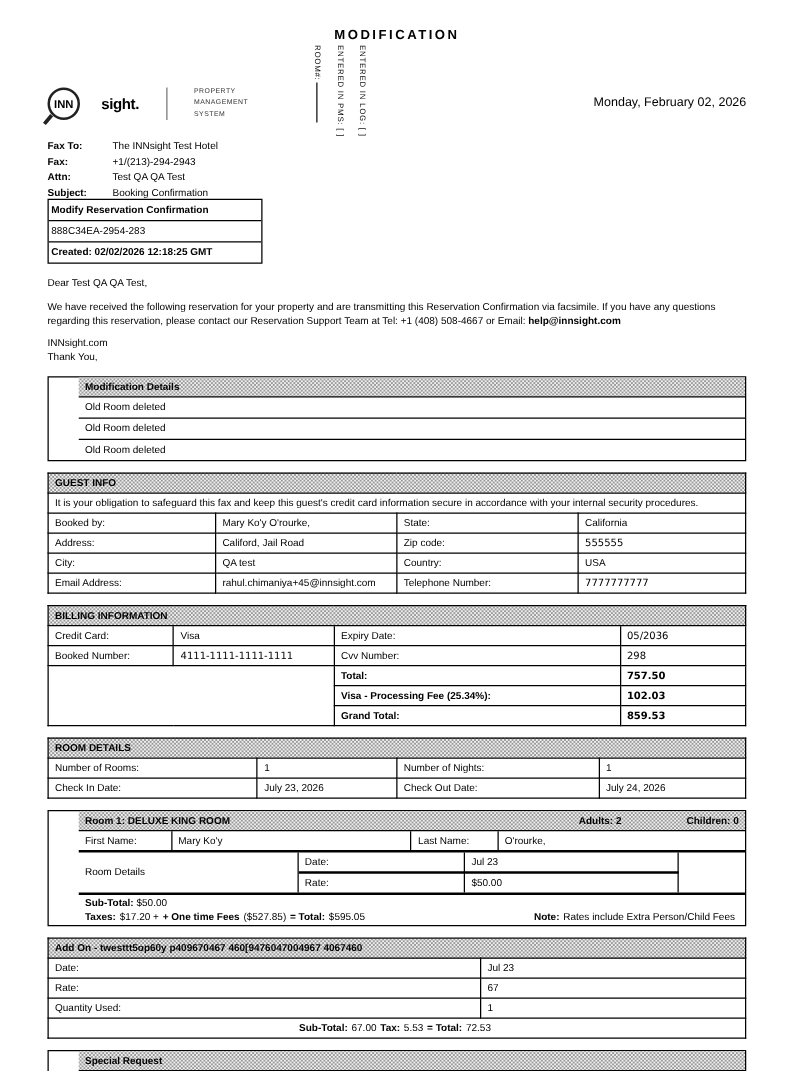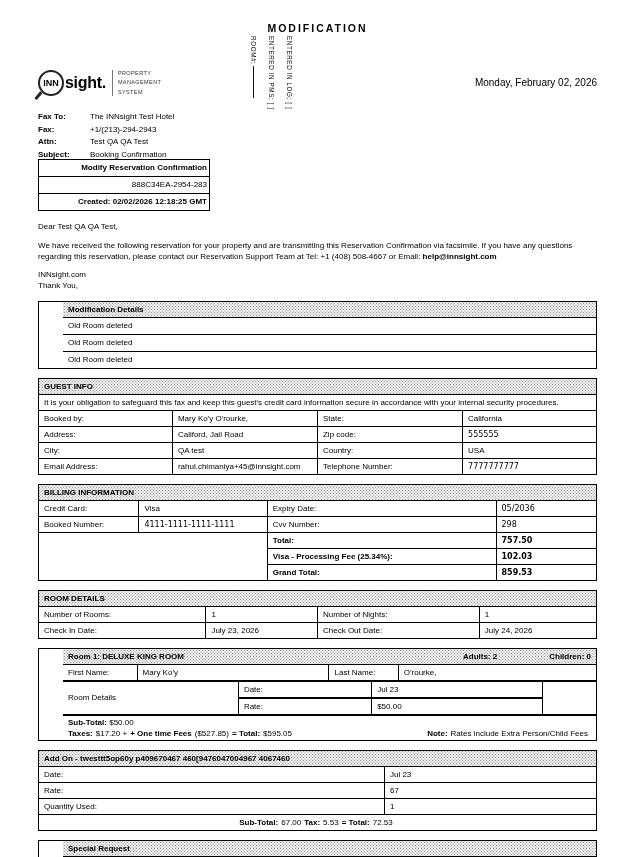--- a/index.html
+++ b/index.html
@@ -3,39 +3,39 @@
 <meta charset="utf-8">
 <style>
   html,body{margin:0;padding:0;}
   body{width:635px;height:857px;background:#fff;color:#000;
        font-family:"Liberation Sans",sans-serif;font-size:8px;}
   .page{box-sizing:border-box;padding:22px 38px 0 38px;}
 
   .doc-title{text-align:center;font-weight:bold;font-size:10.5px;letter-spacing:2px;}
 
   .header-row{position:relative;margin-top:18px;height:52px;display:flex;}
-  .logo-block{display:flex;align-items:center;margin-top:10px;}
+  .logo-block{display:flex;align-items:center;margin-top:10px;gap:16px;}
   .logo-circle{position:relative;display:inline-flex;align-items:center;justify-content:center;
     width:22px;height:22px;border:2px solid #222;border-radius:50%;font-weight:bold;font-size:9px;}
   .logo-circle::after{content:"";position:absolute;width:2.5px;height:9px;background:#222;
     left:-3px;bottom:-6px;transform:rotate(40deg);}
-  .logo-rest{font-weight:bold;font-size:16px;margin-left:1px;letter-spacing:-0.3px;}
+  .logo-rest{font-weight:bold;font-size:12px;margin-left:1px;letter-spacing:-0.3px;}
   .logo-divider{width:1px;background:#777;height:26px;margin:0 5px 0 6px;}
   .logo-tagline{font-size:5.5px;color:#333;line-height:1.7;letter-spacing:0.4px;}
   .stamps{position:absolute;left:212px;top:-16px;display:flex;gap:11px;}
   .stamp{writing-mode:vertical-rl;font-size:6.3px;letter-spacing:0.6px;color:#111;white-space:nowrap;}
   .stamp-room{display:flex;flex-direction:column;align-items:center;}
   .stamp-line{width:1px;height:32px;background:#111;margin-top:2px;}
   .header-date{margin-left:auto;font-size:10px;align-self:center;padding-top:8px;}
 
   .fax-row{display:flex;justify-content:space-between;margin-top:8px;flex-direction:column;}
   .fax-list{display:grid;grid-template-columns:52px auto;row-gap:3.5px;font-size:8px;align-content:start;}
   .fax-label{font-weight:bold;}
   .conf-box{width:170px;border:1px solid #000;align-self:flex-start;}
-  .conf-row{border-bottom:1px solid #000;text-align:right;padding:3.5px 2px;}
+  .conf-row{border-bottom:1px solid #000;text-align:left;padding:3.5px 2px;}
   .conf-row:last-child{border-bottom:none;}
   .bold{font-weight:bold;}
 
   .letter{margin-top:10px;line-height:1.4;}
   .letter p{margin:0 0 8px 0;}
   .sig{line-height:1.35;}
 
   .pat{background-color:#efefef;
     background-image:radial-gradient(#999 0.6px,transparent 0.75px),radial-gradient(#999 0.6px,transparent 0.75px);
     background-size:3px 3px;background-position:0 0,1.5px 1.5px;}

